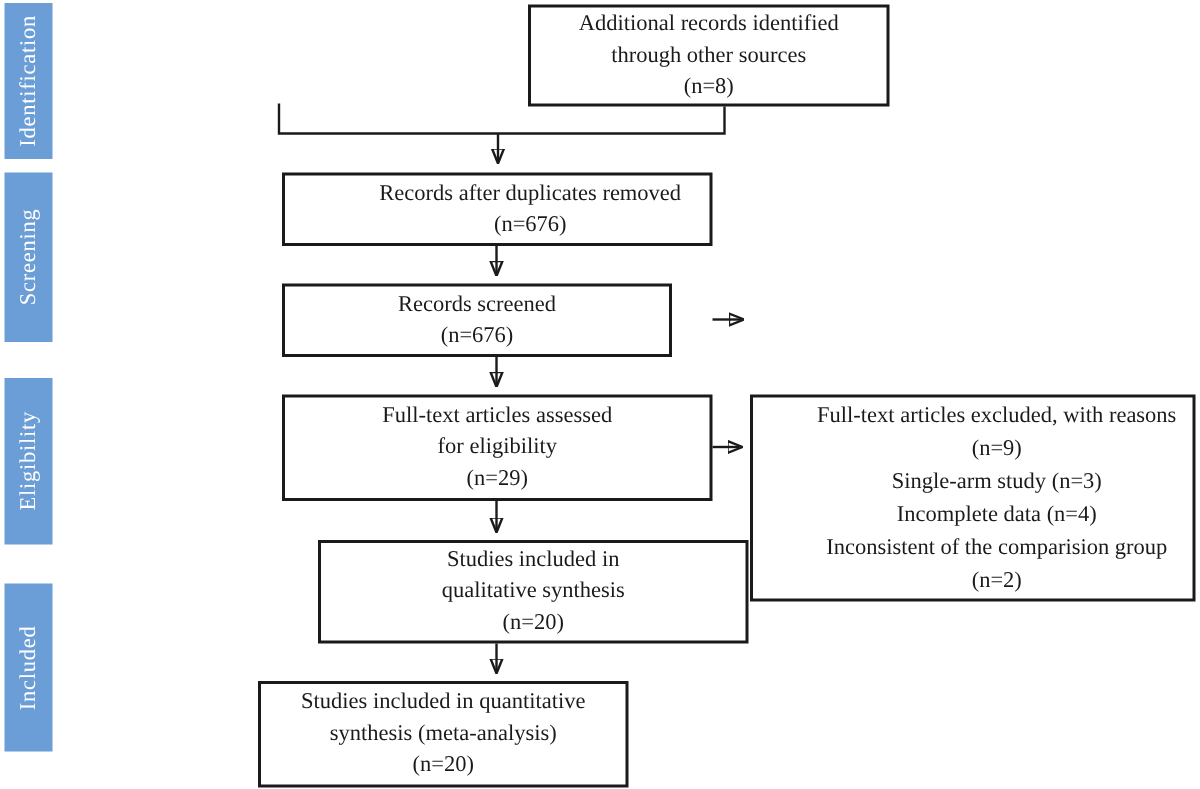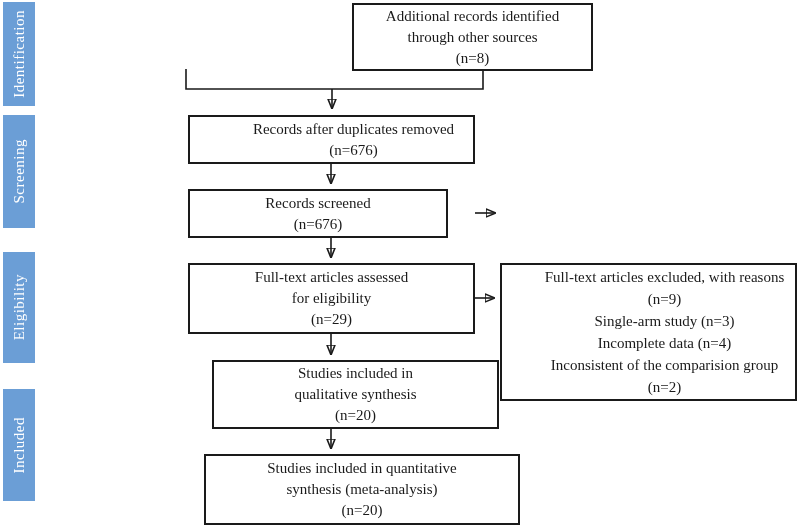--- a/index.html
+++ b/index.html
@@ -78,21 +78,21 @@
 (n=9)
 Single-arm study (n=3)
 Incomplete data (n=4)
 Inconsistent of the comparision group
 (n=2)</div>
 
   <div class="flow-box" style="left:188px;top:360px;width:287px;height:69px;margin-left:24px;">Studies included in
 qualitative synthesis
 (n=20)</div>
 
-  <div class="flow-box" style="left:204px;top:454px;width:316px;height:71px;">Studies included in quantitative
+  <div class="flow-box" style="left:172px;top:454px;width:247px;height:71px;">Studies included in quantitative
 synthesis (meta-analysis)
 (n=20)</div>
 
   <svg id="arrows" width="800" height="526" viewBox="0 0 800 526">
     <defs>
       <marker id="ah" markerUnits="userSpaceOnUse" markerWidth="10" markerHeight="10" refX="8" refY="5" orient="auto">
         <path d="M0,1 L10,5 L0,9 z" fill="#1a1a1a" stroke="none"></path>
       </marker>
     </defs>
 

